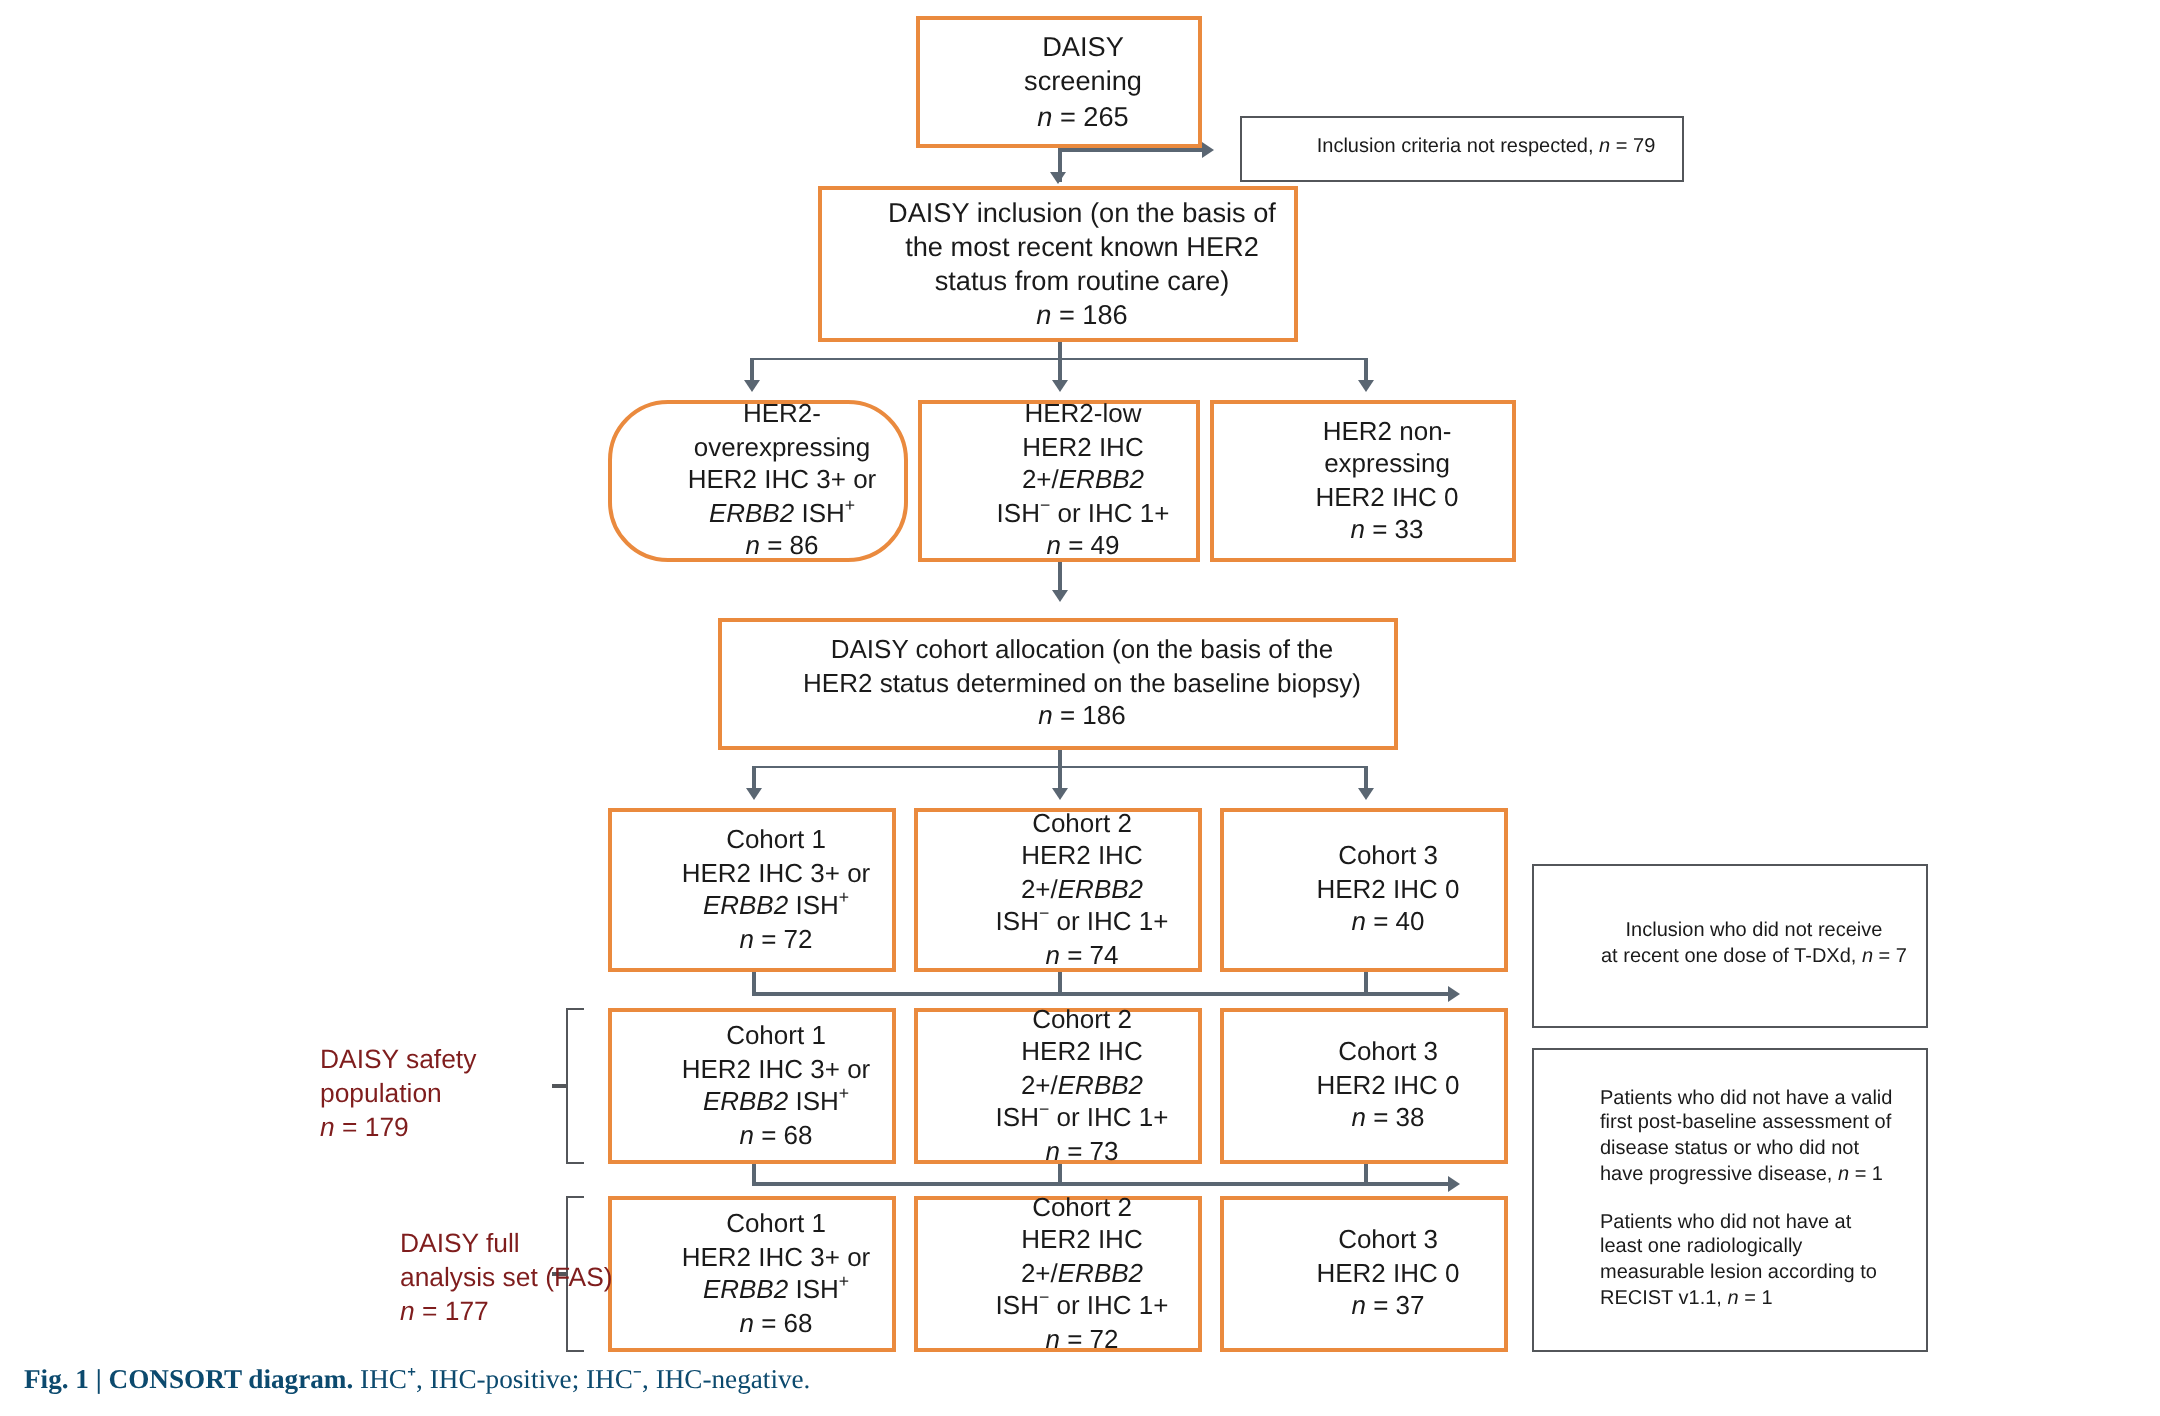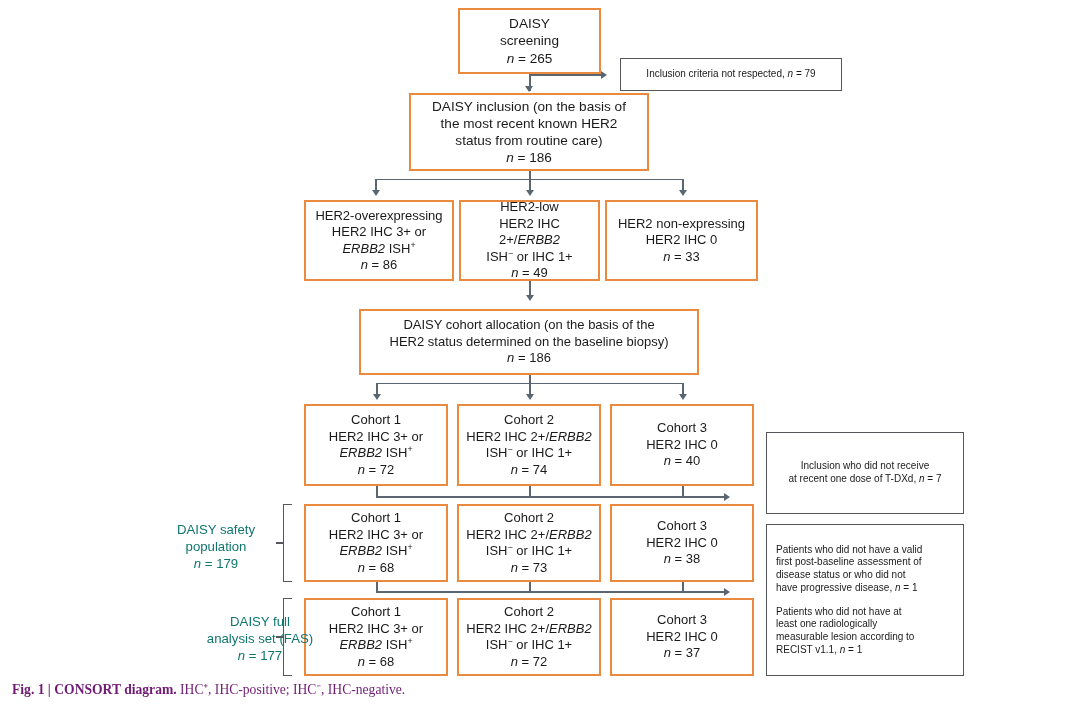--- a/index.html
+++ b/index.html
@@ -38,20 +38,21 @@
     text-align: center;
   }
   .box-gray-left {
     border: 1.6px solid #53565a;
     text-align: left;
     justify-content: flex-end;
   }
   .box .inner {
     padding: 0 6px;
     width: 100%;
+    margin-left: 24px;
   }
   .f14 { font-size: 13.6px; }
   .f12 { font-size: 10px; }
   .f13 { font-size: 13px; }
   i.gene { font-style: italic; }
   i.nvar { font-style: italic; }
   sup { font-size: 0.68em; vertical-align: super; line-height: 0; }
 
   
   .line-v, .line-h {
@@ -84,33 +85,33 @@
     width: 9px;
   }
   .bracket-stub {
     position: absolute;
     height: 1.6px;
     width: 7px;
     background: #53565a;
   }
   .side-label {
     position: absolute;
-    text-align: center;
+    text-align: left;
     font-size: 13.2px;
     line-height: 1.3;
-    color: #0f766e;
+    color: #7f1d1d;
   }
 
   .caption {
     position: absolute;
     left: 12px;
     top: 679px;
     font-size: 13.6px;
     font-family: "Liberation Serif", serif;
-    color: #701a75;
+    color: #0c4a6e;
     white-space: nowrap;
   }
   .caption b { font-weight: bold; }
 </style>
 </head>
 <body>
 
 <div id="canvas">
 
   <div class="box box-orange f14" style="left:458px; top:8px; width:143px; height:66px;">
@@ -143,21 +144,21 @@
 
   <div class="line-v" style="left:529px; top:171px; height:9px;"></div>
   <div class="line-h" style="left:375px; top:178.5px; width:308px;"></div>
   <div class="line-v" style="left:375px; top:178.5px; height:13px;"></div>
   <div class="line-v" style="left:529px; top:178.5px; height:13px;"></div>
   <div class="line-v" style="left:682px; top:178.5px; height:13px;"></div>
   <div class="arrow-down" style="left:371.6px; top:190px;"></div>
   <div class="arrow-down" style="left:525.6px; top:190px;"></div>
   <div class="arrow-down" style="left:678.6px; top:190px;"></div>
 
-  <div class="box box-orange f13" style="left:304px; top:200px; width:150px; height:81px;">
+  <div class="box box-orange f13" style="left:304px; top:200px; width:150px; height:81px;border-radius:30px;">
     <div class="inner">
       <div>HER2-overexpressing</div>
       <div>HER2 IHC 3+ or</div>
       <div><i class="gene">ERBB2</i><span> ISH</span><sup>+</sup></div>
       <div><i class="nvar">n</i> <span>= 86</span></div>
     </div>
   </div>
 
   <div class="box box-orange f13" style="left:459px; top:200px; width:141px; height:81px;">
     <div class="inner">

